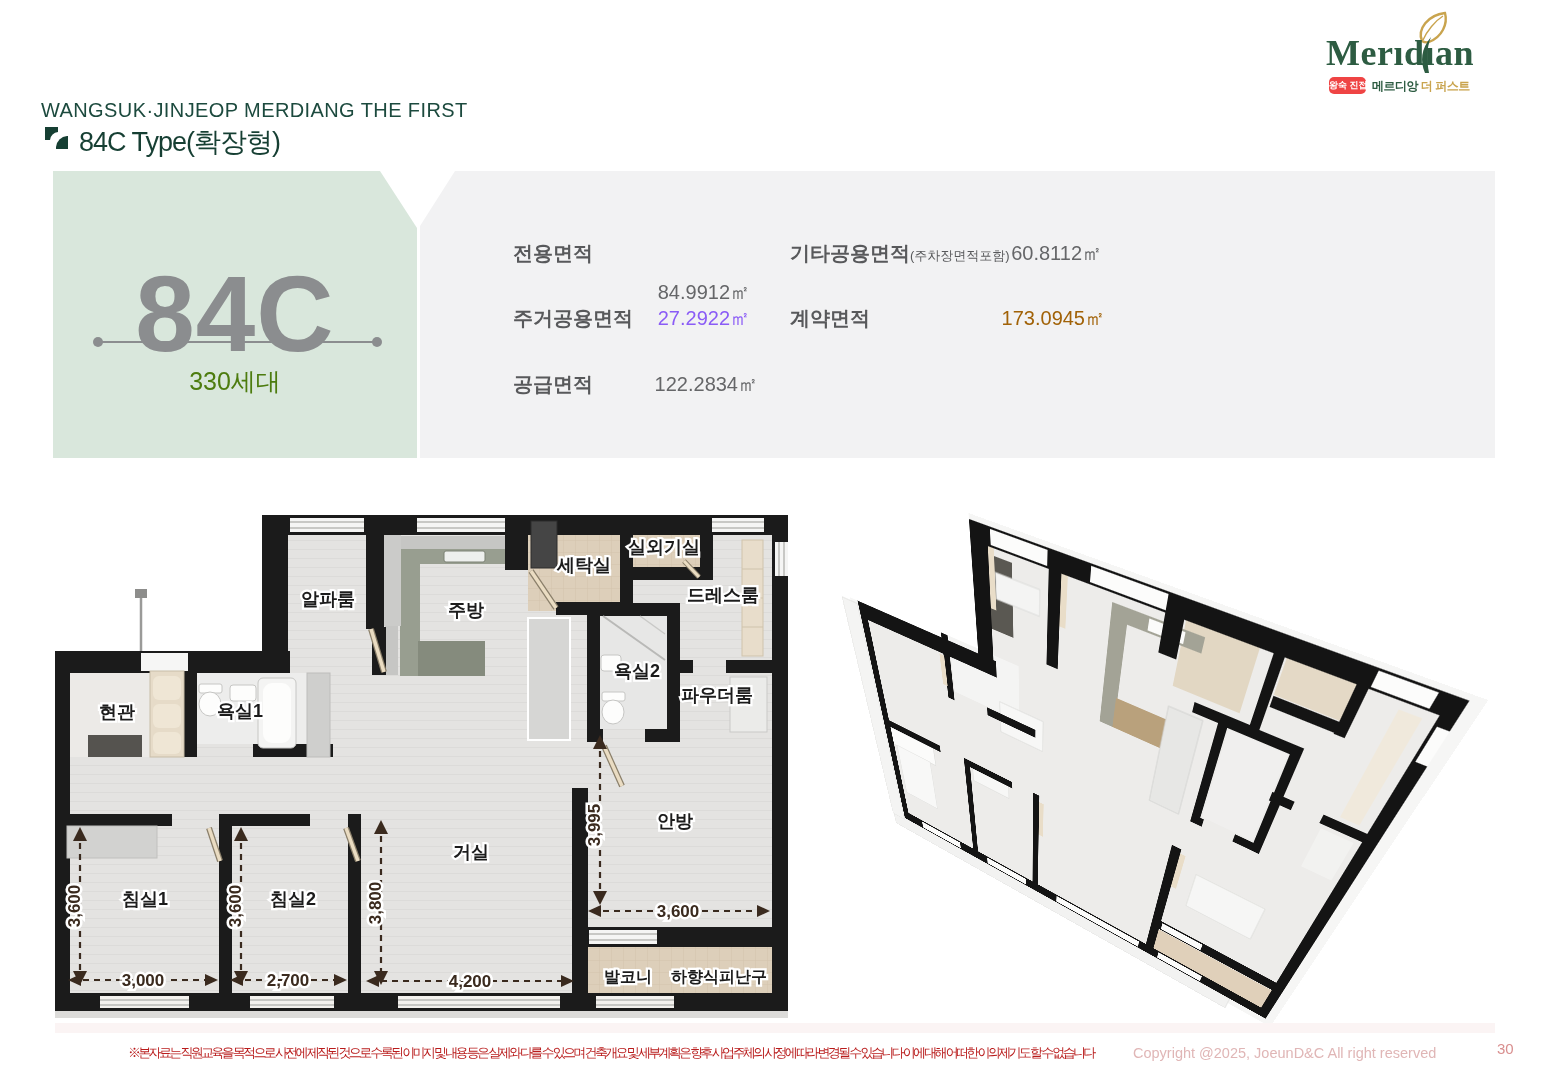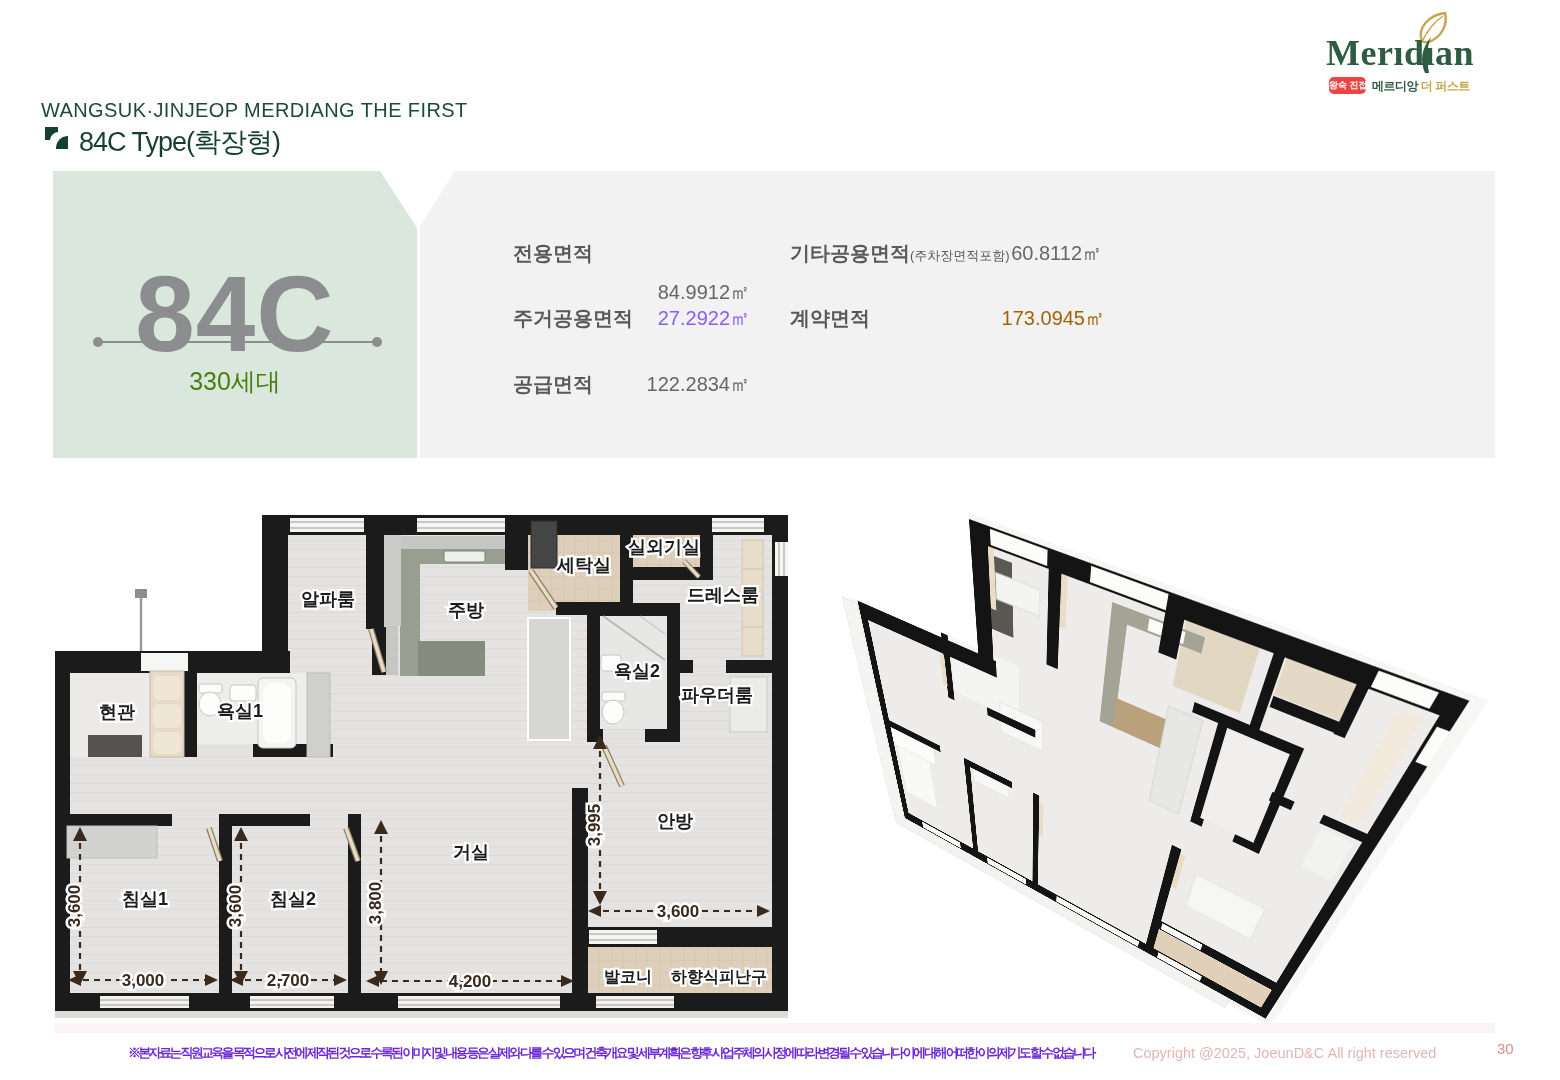--- a/index.html
+++ b/index.html
@@ -58,21 +58,21 @@
   <div class="abs" style="left:372px;top:69px;font-weight:bold;">기타공용면적<span style="font-size:13px;font-weight:normal;margin-top:12px;">(주차장면적포함)</span></div>
   <div class="abs" style="left:540px;top:69px;width:144px;text-align:right;font-weight:normal;color:#656668;">60.8112㎡</div>
 
   <div class="abs" style="left:95px;top:134px;font-weight:bold;">주거공용면적</div>
   <div class="abs" style="left:152px;top:134px;width:180px;text-align:right;font-weight:normal;color:#8b5cf6;">27.2922㎡</div>
 
   <div class="abs" style="left:372px;top:134px;font-weight:bold;">계약면적</div>
   <div class="abs" style="left:540px;top:134px;width:147px;text-align:right;font-weight:normal;color:#a16207;">173.0945㎡</div>
 
   <div class="abs" style="left:95px;top:200px;font-weight:bold;">공급면적</div>
-  <div class="abs" style="left:152px;top:200px;width:180px;text-align:right;font-weight:normal;color:#656668;">122.2834㎡</div>
+  <div class="abs" style="left:152px;top:200px;width:180px;text-align:right;font-weight:normal;color:#656668;padding-left:8px;">122.2834㎡</div>
 </div>
 
 <svg class="abs" style="left:0;top:0;" width="1560" height="1080" viewBox="0 0 1560 1080">
 <defs>
   <pattern id="plank" width="10" height="9" patternUnits="userSpaceOnUse">
     <rect width="10" height="9" fill="#e4e3e1"></rect>
     <line x1="0" y1="0.5" x2="10" y2="0.5" stroke="#dcdbd9" stroke-width="1"></line>
   </pattern>
   <pattern id="tilebeige" width="12" height="12" patternUnits="userSpaceOnUse">
     <rect width="12" height="12" fill="#ddcfba"></rect>
@@ -475,17 +475,17 @@
     <rect x="327" y="18" width="8" height="50"></rect>
     <rect x="140" y="158" width="8" height="40"></rect>
     <rect x="304" y="311" width="8" height="60"></rect>
     <rect x="531" y="280" width="8" height="60"></rect>
   </g>
 </svg>
 </div>
 
 <div class="abs" style="left:55px;top:1023px;width:1440px;height:10px;background:#fbf4f4;"></div>
 
-<div class="abs" style="left:128px;top:1044px;font-size:13px;color:#6d28d9;letter-spacing:-2.7px;white-space:nowrap;font-weight:bold;">※본자료는 직원교육을 목적으로 사전에 제작된 것으로 수록된 이미지 및 내용 등은 실제와 다를 수 있으며 건축개요 및 세부계획은 향후 사업주체의 사정에 따라 변경될 수 있습니다 이에 대해 어떠한 이의제기도 할 수 없습니다</div>
+<div class="abs" style="left:128px;top:1044px;font-size:13px;color:#b91c1c;letter-spacing:-2.7px;white-space:nowrap;">※본자료는 직원교육을 목적으로 사전에 제작된 것으로 수록된 이미지 및 내용 등은 실제와 다를 수 있으며 건축개요 및 세부계획은 향후 사업주체의 사정에 따라 변경될 수 있습니다 이에 대해 어떠한 이의제기도 할 수 없습니다</div>
 
 <div class="abs" style="left:1133px;top:1045px;font-size:14.5px;color:#e0b6b6;">Copyright @2025, JoeunD&amp;C All right reserved</div>
 
 <div class="abs" style="left:1497px;top:1040px;font-size:15px;color:#d98f8f;">30</div>
 
 </body></html>

